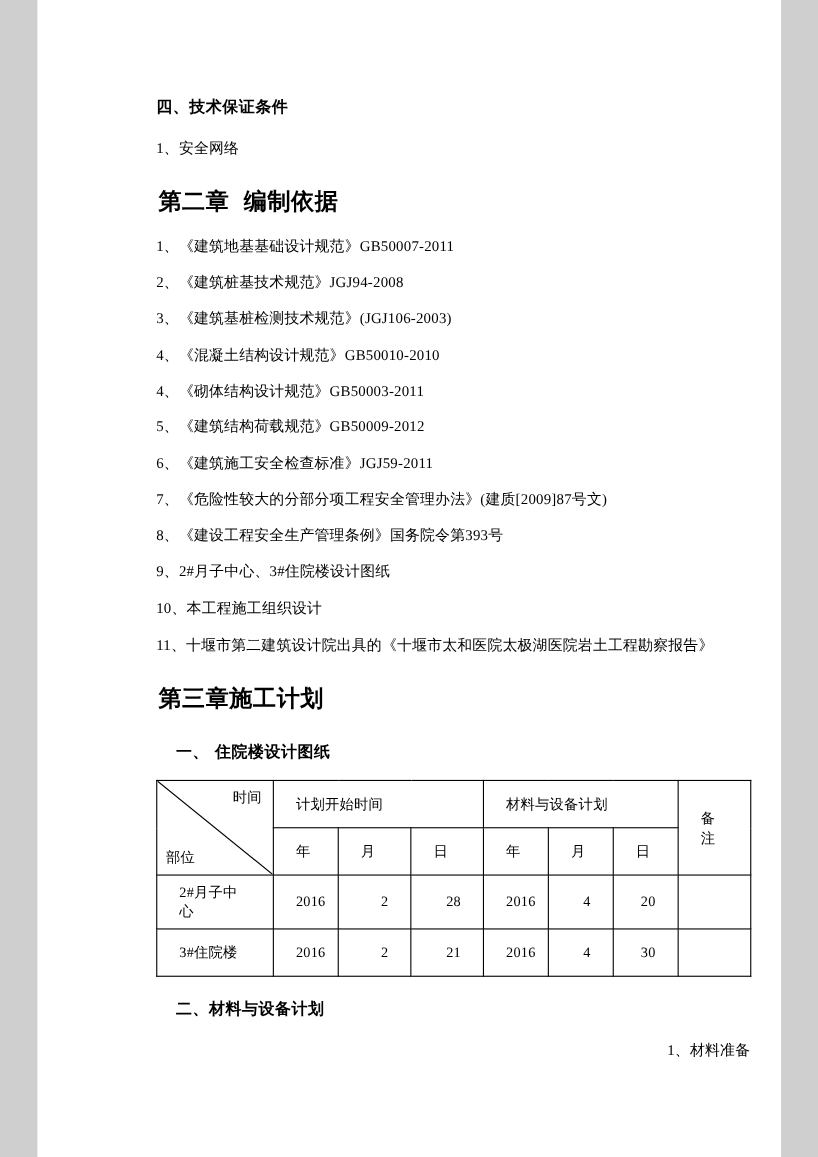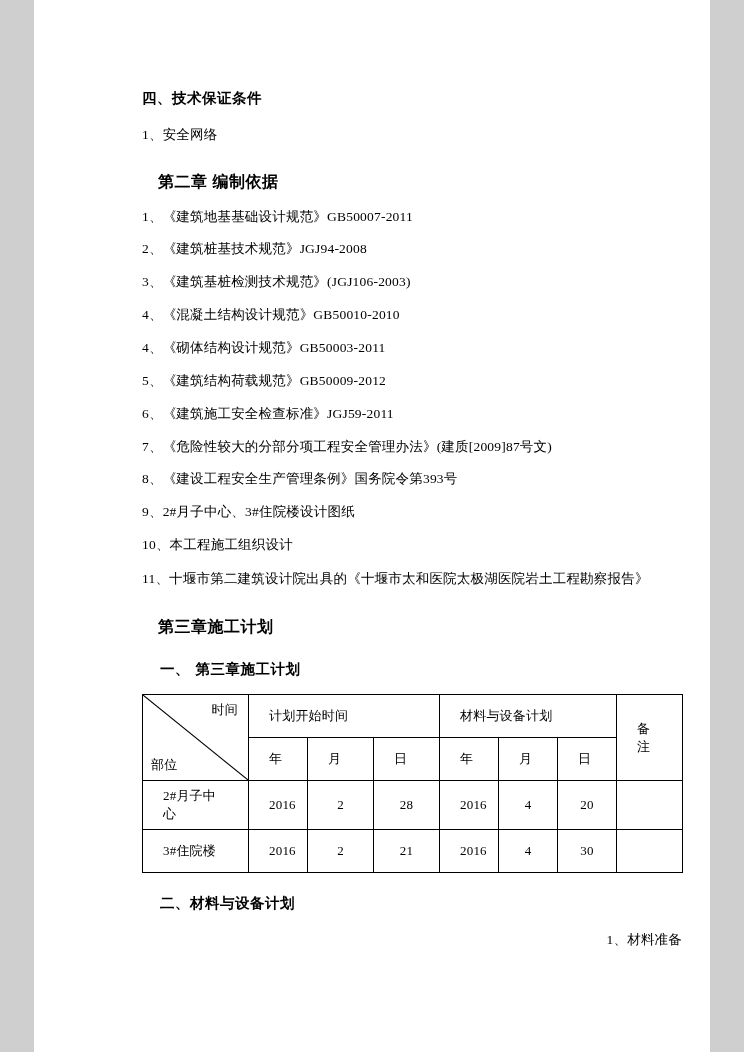--- a/index.html
+++ b/index.html
@@ -26,25 +26,25 @@
   }
   .h-sec {
     font-family: "DejaVu Sans", sans-serif;
     font-weight: bold;
     font-size: 14.5px;
     letter-spacing: 0.5px;
     margin: 0 0 14px 0;
     line-height: 1.5;
   }
   .h-chap {
-    font-family: Liberation Sans, sans-serif;
+    font-family: Liberation Mono, monospace;
     font-weight: bold;
-    font-size: 16px;
+    font-size: 21px;
     letter-spacing: 0.5px;
-    margin: 24px 0 12px 16px;
+    margin: 24px 0 12px 2px;
     line-height: 1.5;
   }
   .h-sub {
     font-family: "DejaVu Sans", sans-serif;
     font-weight: bold;
     font-size: 14.5px;
     letter-spacing: 0.5px;
     margin: 20px 0 14px 0;
     padding-left: 18px;
     line-height: 1.5;
@@ -101,21 +101,21 @@
     bottom: 6px;
     font-size: 13px;
   }
   .c-head {
     height: 38px;
   }
   .c-sub {
     height: 38px;
   }
   .cell-center {
-    text-align: center;
+    text-align: right;
     margin-top: 34px;
   }
   .footer-space {
     height: 10px;
   }
 </style>
 </head>
 <body>
 
 <div class="page">
@@ -135,21 +135,21 @@
     <div class="para">5、《建筑结构荷载规范》GB50009-2012</div>
     <div class="para">6、《建筑施工安全检查标准》JGJ59-2011</div>
     <div class="para">7、《危险性较大的分部分项工程安全管理办法》(建质[2009]87号文)</div>
     <div class="para">8、《建设工程安全生产管理条例》国务院令第393号</div>
     <div class="para">9、2#月子中心、3#住院楼设计图纸</div>
     <div class="para">10、本工程施工组织设计</div>
     <div class="para-wrap">11、十堰市第二建筑设计院出具的《十堰市太和医院太极湖医院岩土工程勘察报告》</div>
 
     <div class="h-chap">第三章施工计划</div>
 
-    <div class="h-sub">一、 第三章施工计划</div>
+    <div class="h-sub">一、 住院楼设计图纸</div>
 
     <table class="sched">
       <colgroup>
         <col style="width:106px">
         <col style="width:59px">
         <col style="width:66px">
         <col style="width:66px">
         <col style="width:59px">
         <col style="width:59px">
         <col style="width:59px">

